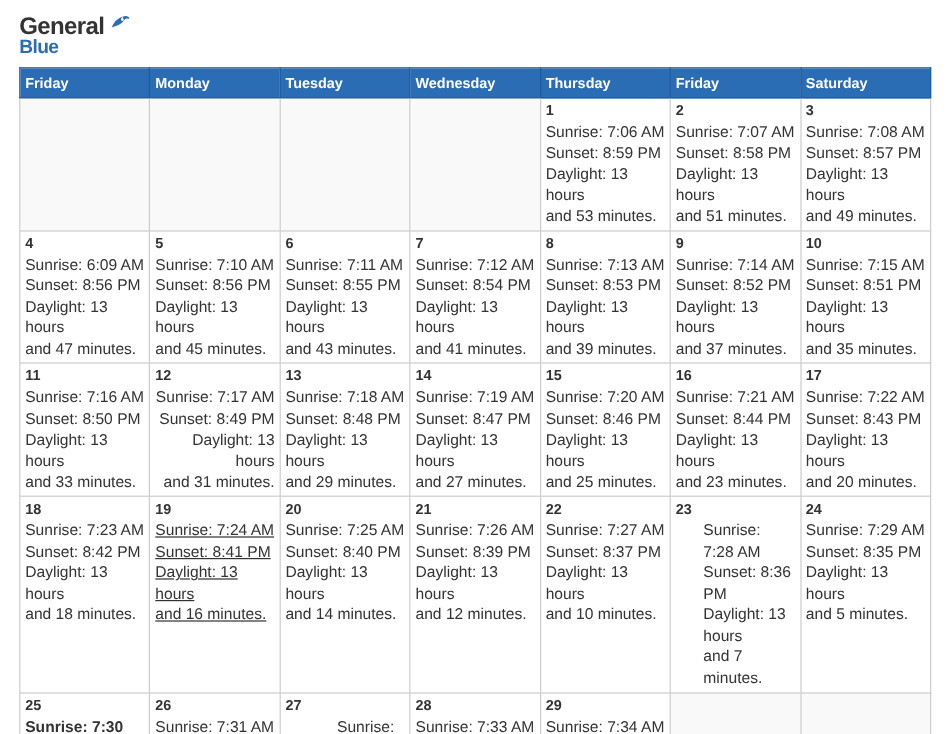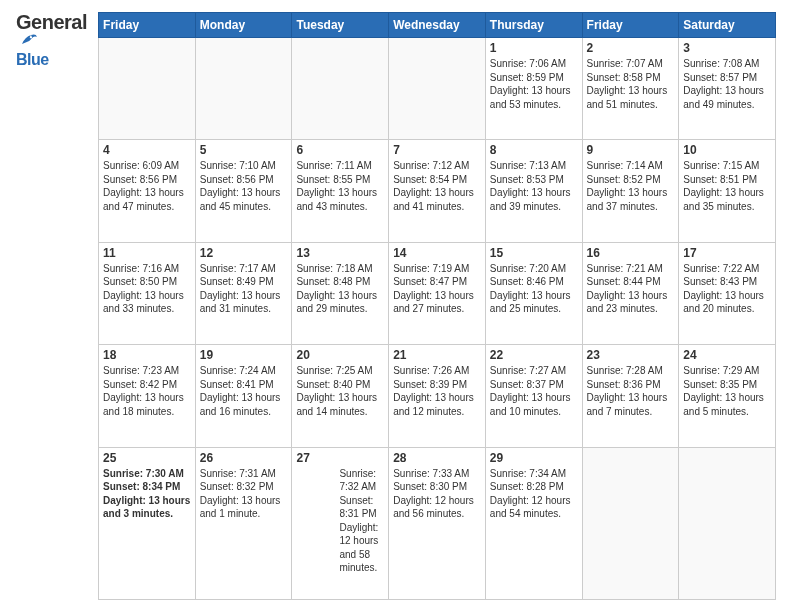--- a/index.html
+++ b/index.html
@@ -8,20 +8,21 @@
       background: #fff;
       width: 792px;
       height: 612px;
       overflow: hidden;
     }
     .page {
       width: 792px;
       height: 612px;
       padding: 12px 16px;
       display: flex;
+      flex-direction: column;
     }
     .header {
       display: flex;
       justify-content: space-between;
       align-items: flex-start;
       margin-bottom: 8px;
     }
     .logo {
       display: flex;
       flex-direction: column;
@@ -72,21 +73,21 @@
     tbody tr:last-child td {
       height: 80px;
     }
     .day-num {
       font-size: 12px;
       font-weight: bold;
       display: block;
       margin-bottom: 2px;
     }
     .day-info {
-      font-size: 10px;
+      font-size: 13px;
       line-height: 1.35;
       color: #333;
     }
     .empty { background: #f9f9f9; }
     .logo-wrapper {
       display: flex;
       align-items: center;
       gap: 2px;
     }
     .logo-text-group {
@@ -225,21 +226,21 @@
         <tr>
           <td>
             <span class="day-num">11</span>
             <div class="day-info" style="white-space: pre-line;">Sunrise: 7:16 AM
 Sunset: 8:50 PM
 Daylight: 13 hours
 and 33 minutes.</div>
           </td>
           <td>
             <span class="day-num">12</span>
-            <div class="day-info" style="white-space: pre-line;">Sunrise: 7:17 AM
+            <div class="day-info" style="white-space: pre-line; text-align: right;">Sunrise: 7:17 AM
 Sunset: 8:49 PM
 Daylight: 13 hours
 and 31 minutes.</div>
           </td>
           <td>
             <span class="day-num">13</span>
             <div class="day-info" style="white-space: pre-line;">Sunrise: 7:18 AM
 Sunset: 8:48 PM
 Daylight: 13 hours
 and 29 minutes.</div>
@@ -276,21 +277,21 @@
         <tr>
           <td>
             <span class="day-num">18</span>
             <div class="day-info" style="white-space: pre-line;">Sunrise: 7:23 AM
 Sunset: 8:42 PM
 Daylight: 13 hours
 and 18 minutes.</div>
           </td>
           <td>
             <span class="day-num">19</span>
-            <div class="day-info" style="white-space: pre-line;">Sunrise: 7:24 AM
+            <div class="day-info" style="white-space: pre-line; text-decoration: underline;">Sunrise: 7:24 AM
 Sunset: 8:41 PM
 Daylight: 13 hours
 and 16 minutes.</div>
           </td>
           <td>
             <span class="day-num">20</span>
             <div class="day-info" style="white-space: pre-line;">Sunrise: 7:25 AM
 Sunset: 8:40 PM
 Daylight: 13 hours
 and 14 minutes.</div>
@@ -304,21 +305,21 @@
           </td>
           <td>
             <span class="day-num">22</span>
             <div class="day-info" style="white-space: pre-line;">Sunrise: 7:27 AM
 Sunset: 8:37 PM
 Daylight: 13 hours
 and 10 minutes.</div>
           </td>
           <td>
             <span class="day-num">23</span>
-            <div class="day-info" style="white-space: pre-line;">Sunrise: 7:28 AM
+            <div class="day-info" style="white-space: pre-line; margin-left: 23px;">Sunrise: 7:28 AM
 Sunset: 8:36 PM
 Daylight: 13 hours
 and 7 minutes.</div>
           </td>
           <td>
             <span class="day-num">24</span>
             <div class="day-info" style="white-space: pre-line;">Sunrise: 7:29 AM
 Sunset: 8:35 PM
 Daylight: 13 hours
 and 5 minutes.</div>

